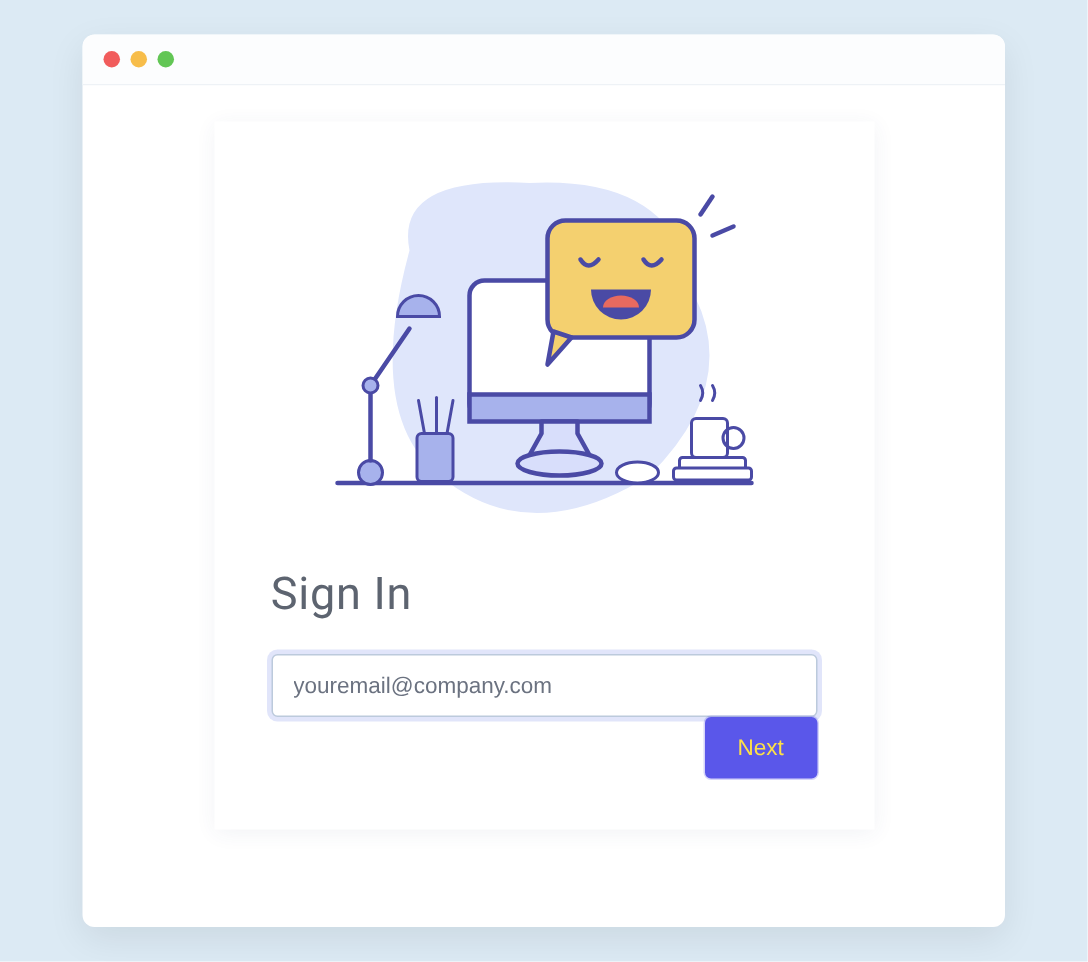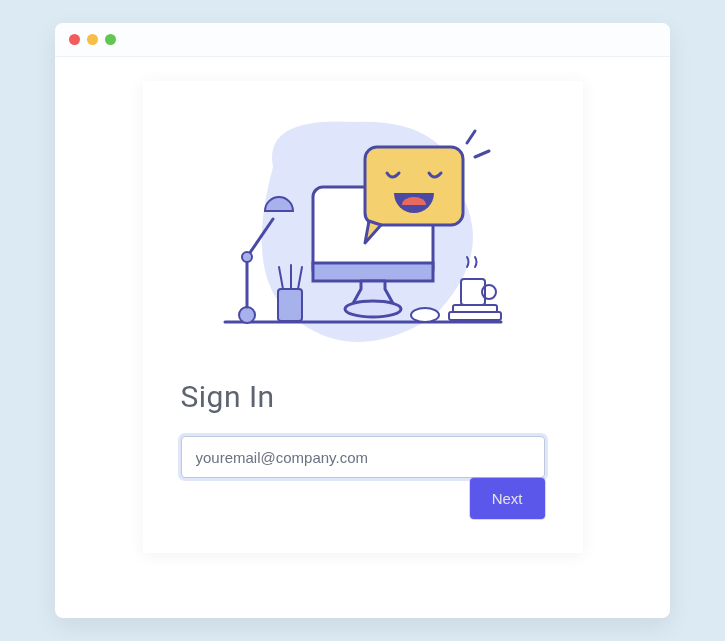--- a/index.html
+++ b/index.html
@@ -69,21 +69,21 @@
     padding: 0 14px;
     font-size: 15px;
     color: #6b7280;
     outline: none;
     box-shadow: 0 0 0 3px rgba(90,110,230,0.18);
   }
   .email-input::placeholder { color:#9aa3b2; }
   .actions { display:flex; justify-content:flex-end; }
   .next-btn {
     background:#5a57ea;
-    color:#e5e5e5;
+    color:#fde047;
     border:none;
     border-radius:4px;
     padding: 12px 22px;
     font-size:15px;
     cursor:pointer;
     box-shadow: 0 0 0 1px rgba(90,87,234,0.25);
   }
 </style>
 </head>
 <body>

